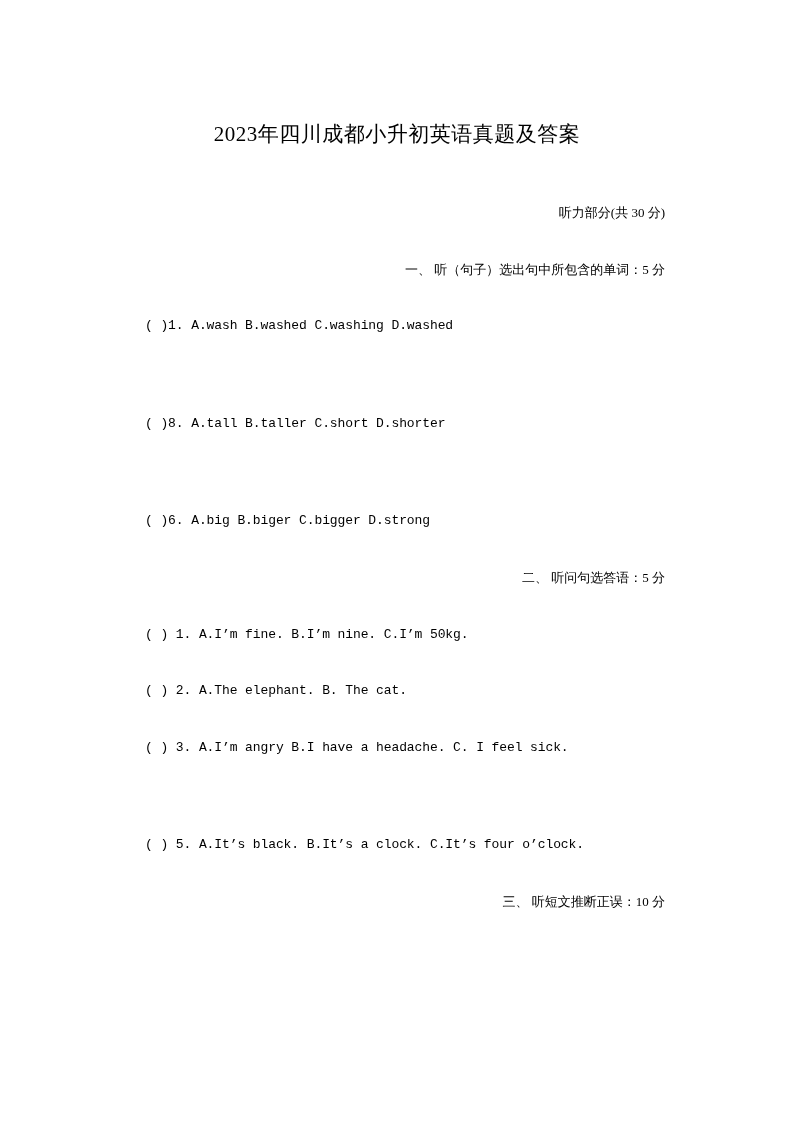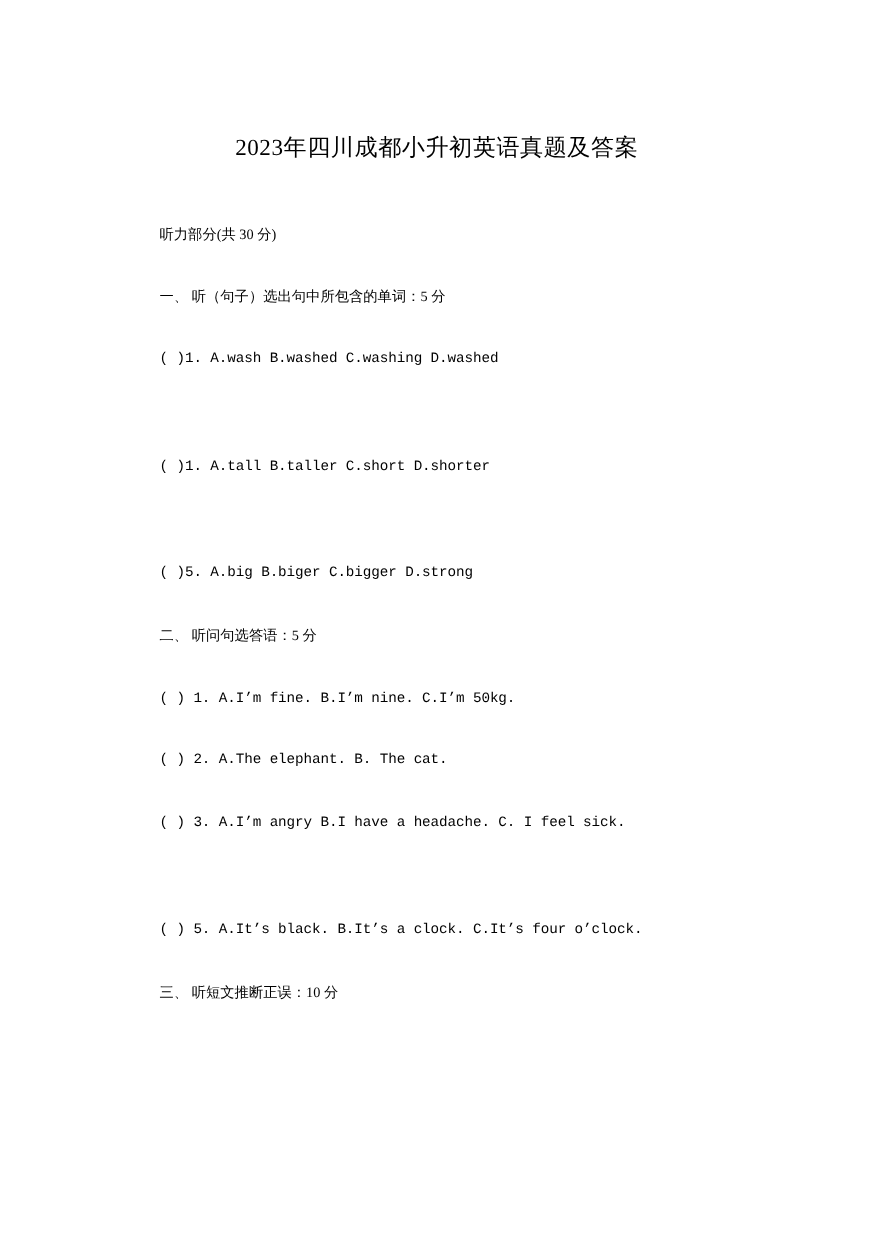--- a/index.html
+++ b/index.html
@@ -41,20 +41,21 @@
   .line {
     font-family: "Liberation Sans", sans-serif;
     font-size: 12.5px;
     line-height: 1.2;
     color: #000;
     white-space: pre-wrap;
   }
   .line.heading {
     font-family: "Liberation Serif", serif;
     font-size: 13px;
+    text-align: right;
   }
   .line.mono {
     font-family: "Liberation Mono", monospace;
     font-size: 13px;
     letter-spacing: -0.1px;
   }
   .gap-sm { height: 41px; }
   .spacer-block { display: block; }
 </style>
 </head>
@@ -70,26 +71,26 @@
     <div class="gap-sm spacer-block"></div>
 
     <div class="line heading">一、 听（句子）选出句中所包含的单词：5 分</div>
     <div class="gap-sm spacer-block"></div>
 
     <div class="line mono">( )1. A.wash B.washed C.washing D.washed</div>
     <div class="gap-sm spacer-block"></div>
 
     <div class="gap-sm spacer-block"></div>
 
-    <div class="line mono">( )1. A.tall B.taller C.short D.shorter</div>
+    <div class="line mono">( )8. A.tall B.taller C.short D.shorter</div>
     <div class="gap-sm spacer-block"></div>
 
     <div class="gap-sm spacer-block"></div>
 
-    <div class="line mono">( )5. A.big B.biger C.bigger D.strong</div>
+    <div class="line mono">( )6. A.big B.biger C.bigger D.strong</div>
     <div class="gap-sm spacer-block"></div>
 
     <div class="line heading">二、 听问句选答语：5 分</div>
     <div class="gap-sm spacer-block"></div>
 
     <div class="line mono">( ) 1. A.I’m fine. B.I’m nine. C.I’m 50kg.</div>
     <div class="gap-sm spacer-block"></div>
 
     <div class="line mono">( ) 2. A.The elephant. B. The cat.</div>
     <div class="gap-sm spacer-block"></div>

